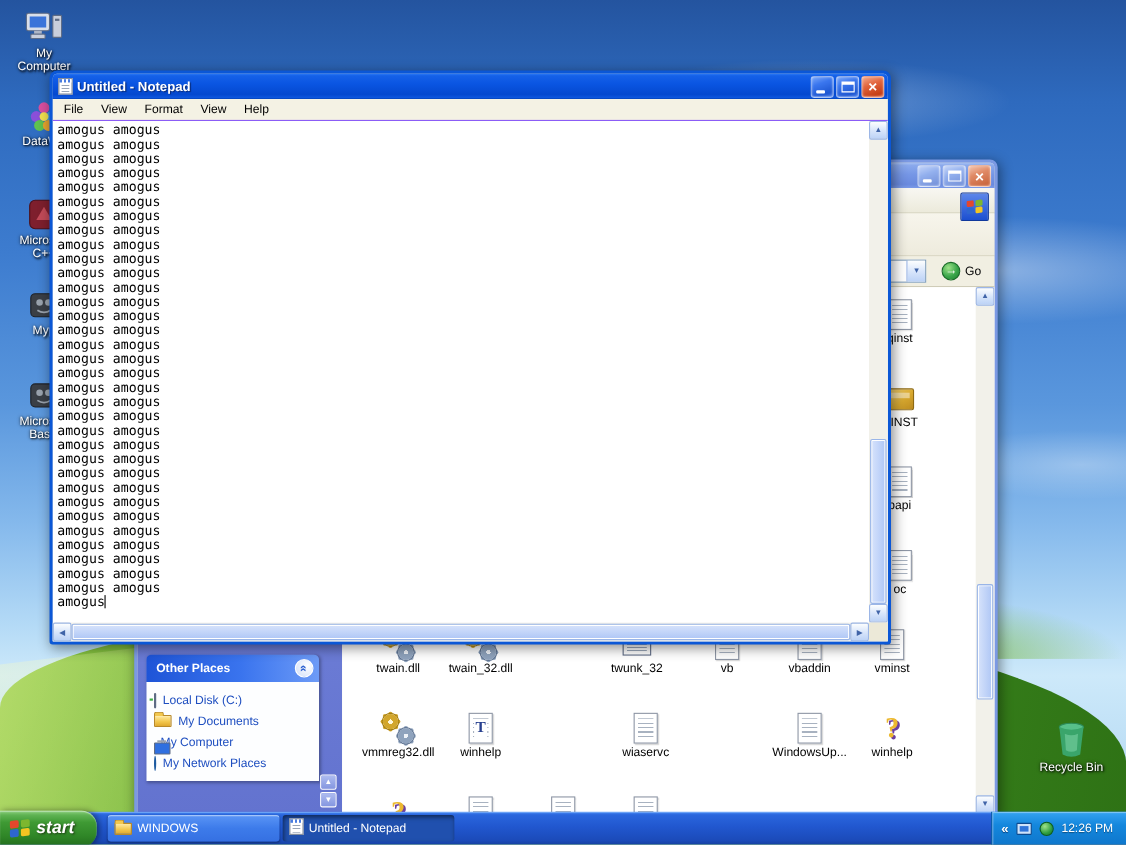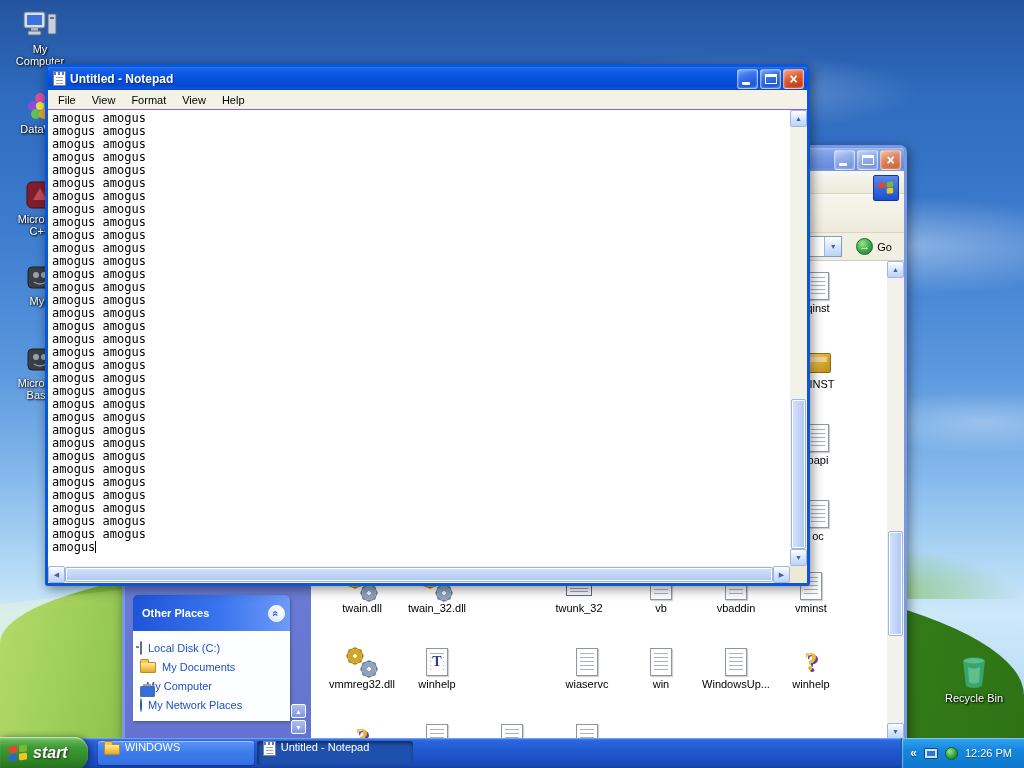--- a/index.html
+++ b/index.html
@@ -83,21 +83,21 @@
  background:linear-gradient(180deg,#fdfefe,#d9e6fb 50%,#bcd2f6);color:#4064a8;font-size:7px;
  display:flex;align-items:center;justify-content:center}
 .go-btn{display:flex;align-items:center;gap:4px;font-size:11px;color:#000;padding:0 6px;height:22px}
 .go-ico{width:17px;height:17px;border-radius:50%;border:1px solid #1a6b28;color:#fff;font-size:11px;font-weight:bold;
  background:radial-gradient(circle at 35% 30%,#9fe38a,#3aa64a 55%,#1f7f30);
  display:flex;align-items:center;justify-content:center;line-height:1}
 .ex-body{flex:1;display:flex;min-height:0}
 .ex-taskpane{width:186px;flex:0 0 186px;background:linear-gradient(180deg,#7b8ce0,#6373cf);position:relative}
 .op-panel{position:absolute;left:8px;top:334px;width:157px;border-radius:5px 5px 0 0;overflow:hidden;
  box-shadow:1px 1px 3px rgba(0,0,0,.3)}
-.op-header{height:36px;background:linear-gradient(90deg,#1e54d7 0%,#3a74ee 55%,#6d9bf7 100%);
+.op-header{height:25px;background:linear-gradient(90deg,#1e54d7 0%,#3a74ee 55%,#6d9bf7 100%);
  color:#fff;font-weight:bold;font-size:11px;display:flex;align-items:center;padding:0 5px 0 9px}
 .op-chevron{margin-left:auto;width:17px;height:17px;border-radius:50%;border:1px solid #fff;
  background:radial-gradient(circle at 35% 30%,#ffffff,#dce6fa 75%);color:#2a5fd0;font-weight:bold;font-size:11px;
  display:flex;align-items:center;justify-content:center;transform:rotate(90deg)}
 .op-body{background:#fdfeff;padding:7px 4px 7px 7px}
 .op-item{display:flex;align-items:center;gap:6px;height:19px;color:#1f4fc0;font-size:11px;white-space:nowrap}
 .pane-scroll{position:absolute;right:5px;bottom:6px;display:flex;flex-direction:column;gap:2px}
 .ps-btn{width:15px;height:14px;border-radius:2px;border:1px solid #fff;color:#fff;font-size:7px;
  background:linear-gradient(#aebcf0,#8496e0);display:flex;align-items:center;justify-content:center}
 .ex-files{flex:1;background:#fff;position:relative;overflow:hidden}
@@ -160,21 +160,21 @@
 
 
 #taskbar{position:absolute;left:0;right:0;bottom:0;height:30px;z-index:50;display:flex;align-items:center;
  background:linear-gradient(180deg,#4b8ef7 0%,#2a66dd 9%,#2157cf 45%,#1b4ab8 88%,#15409f 100%);
  box-shadow:inset 0 1px 0 #6ba2f5}
 .start-btn{height:33px;padding:0 20px 0 9px;display:flex;align-items:center;gap:6px;color:#fff;
  font:italic bold 16px "Liberation Sans",sans-serif;text-shadow:1px 1px 2px #1d3a12;
  background:linear-gradient(180deg,#8fd180 0%,#5fb353 12%,#3f9a34 32%,#2f8627 70%,#236c1d 100%);
  border-radius:0 14px 14px 0;box-shadow:2px 0 6px rgba(0,0,0,.45),inset 0 1px 1px rgba(255,255,255,.5)}
 #task-buttons{display:flex;gap:3px;margin-left:10px}
-.task-btn{width:156px;height:24px;border-radius:3px;display:flex;gap:5px;padding:0 6px;
+.task-btn{width:156px;height:24px;border-radius:3px;display:flex;align-items:center;gap:5px;padding:0 6px;
  color:#fff;font-size:11px;white-space:nowrap;overflow:hidden;
  background:linear-gradient(180deg,#5a95f6 0%,#3d7bea 50%,#3570e2 100%);
  box-shadow:inset 0 1px 0 rgba(255,255,255,.45),0 1px 2px rgba(0,0,0,.3)}
 .task-btn.active{background:#2050ae;box-shadow:inset 1px 2px 4px rgba(0,0,0,.5)}
 .tb-label{overflow:hidden;text-overflow:ellipsis}
 .tray{margin-left:auto;height:30px;display:flex;align-items:center;gap:7px;padding:0 12px 0 8px;
  background:linear-gradient(180deg,#35a3f2 0%,#1487dd 40%,#0f77cc 100%);
  border-left:1px solid #0a5ea8;box-shadow:inset 1px 1px 1px rgba(255,255,255,.4)}
 .tchev{color:#fff;font-size:12px;font-weight:bold;text-shadow:0 1px 1px #0a3f7a}
 .tdisp{width:14px;height:11px;background:#cfe3fa;border:1px solid #0d4a8f;border-radius:1px;display:inline-block;position:relative}
@@ -411,26 +411,20 @@
               </div>
             </div>
             <div class="flabel">winhelp</div>
           </div>
           <div class="fcell" style="left:240px;top:383px">
             <div class="fimg">
               <div class="i-doc"></div>
             </div>
             <div class="flabel">wiaservc</div>
           </div>
-          <div class="fcell" style="left:314px;top:383px">
-            <div class="fimg">
-              <div class="i-doc"></div>
-            </div>
-            <div class="flabel">win</div>
-          </div>
           <div class="fcell" style="left:389px;top:383px">
             <div class="fimg">
               <div class="i-doc"></div>
             </div>
             <div class="flabel">WindowsUp...</div>
           </div>
           <div class="fcell" style="left:464px;top:383px">
             <div class="fimg">
               <div class="i-help">?</div>
             </div>

